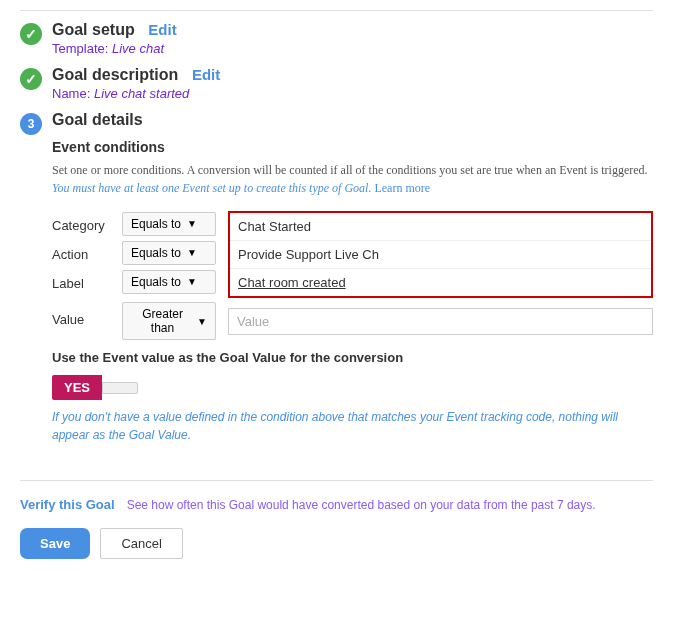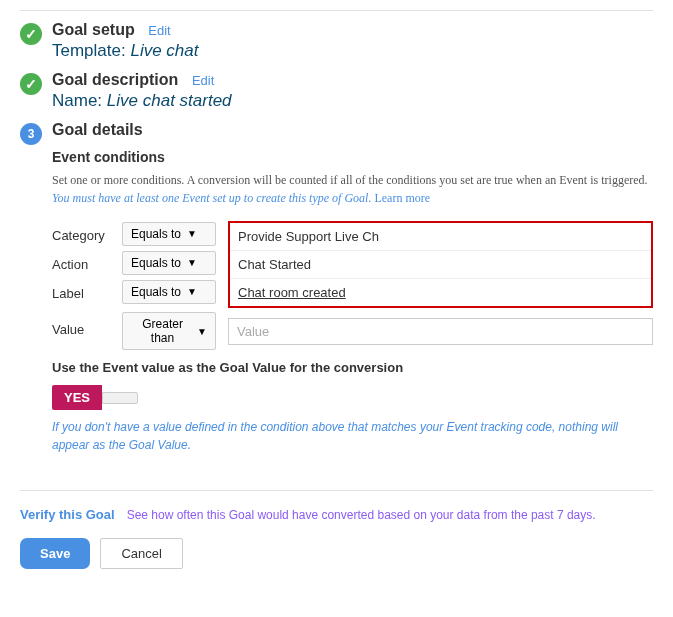--- a/index.html
+++ b/index.html
@@ -57,29 +57,30 @@
 
     .section-title {
       font-size: 16px;
       font-weight: bold;
       color: #333;
       display: inline;
     }
 
     .edit-link {
       color: #4A90E2;
-      font-size: 13px;
+      font-size: 15px;
       margin-left: 10px;
       text-decoration: none;
       cursor: pointer;
+      font-weight: bold;
     }
 
     .section-meta {
-      font-size: 17px;
-      color: #0c4a6e;
+      font-size: 13px;
+      color: #6d28d9;
       margin-top: 2px;
     }
 
     .section-meta em {
       font-style: italic;
     }
 
     .goal-details-title {
       font-size: 16px;
       font-weight: bold;
@@ -272,22 +273,22 @@
     <div class="event-description">
       <span>Set one or more conditions. A conversion will be counted if all of the conditions you set are true when an Event is triggered.</span>
       <span class="italic-blue">You must have at least one Event set up to create this type of Goal.</span>
       <a class="learn-more">Learn more</a>
     </div>
 
     <div style="margin-bottom: 10px; position: relative; display: grid; grid-template-columns: 70px 100px 1fr; grid-template-rows: repeat(3, auto) auto; gap: 0px; align-items: center;">
         <div style="padding: 6px 0px;">Category</div>
         <button class="dropdown-btn" style="margin-bottom: 4px;">Equals to <span style="font-size:10px;margin-left:6px;">▼</span></button>
         <div style="border: 2px solid rgb(204, 0, 0); grid-area: 1 / 3 / 4; align-self: stretch; display: flex; flex-direction: column; margin-left: 6px;">
+          <div style="padding: 6px 8px; font-size: 13px; border-bottom: 1px solid rgb(238, 238, 238); flex: 1 1 0%;">Chat Started</div>
           <div style="padding: 6px 8px; font-size: 13px; border-bottom: 1px solid rgb(238, 238, 238); flex: 1 1 0%;">Provide Support Live Ch</div>
-          <div style="padding: 6px 8px; font-size: 13px; border-bottom: 1px solid rgb(238, 238, 238); flex: 1 1 0%;">Chat Started</div>
           <div style="padding: 6px 8px; font-size: 13px; flex: 1 1 0%; text-decoration: underline;">Chat room created</div>
         </div>
         <div style="padding: 6px 0px;">Action</div>
         <button class="dropdown-btn" style="margin-bottom: 4px;">Equals to <span style="font-size:10px;margin-left:6px;">▼</span></button>
         <div style="padding: 6px 0px;">Label</div>
         <button class="dropdown-btn" style="margin-bottom: 4px;">Equals to <span style="font-size:10px;margin-left:6px;">▼</span></button>
         <div style="padding: 6px 0px;">Value</div>
         <button class="dropdown-btn" style="margin-top: 4px; padding-left: 9px;">Greater than <span style="font-size:10px;margin-left:4px;">▼</span></button>
         <div style="border: 1px solid rgb(204, 204, 204); padding: 5px 8px; font-size: 13px; color: rgb(170, 170, 170); margin-left: 6px; margin-top: 4px;">Value</div>
       </div>

